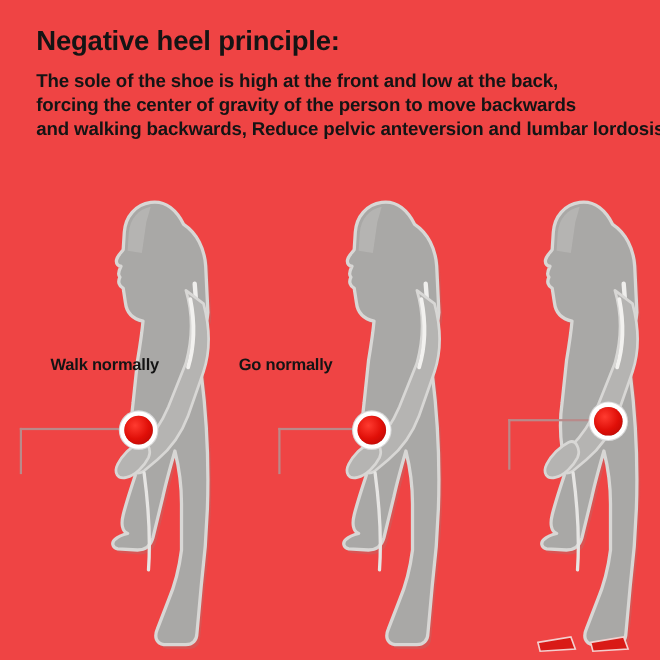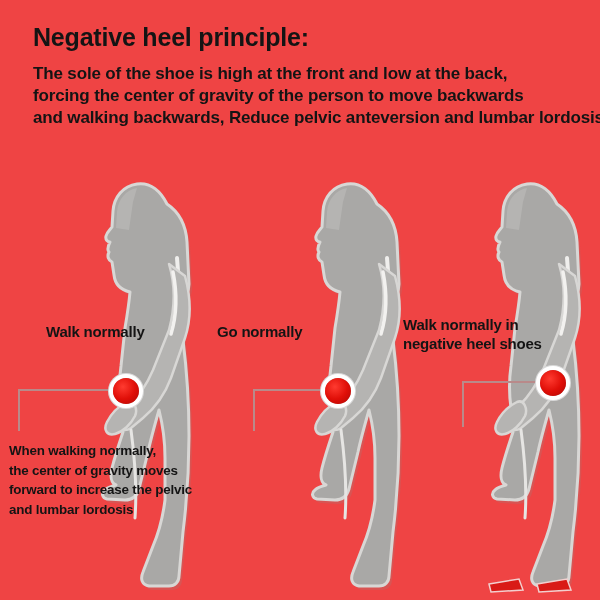--- a/index.html
+++ b/index.html
@@ -248,21 +248,15 @@
     <div class="h" style="width:84px;"></div>
     <div class="v" style="height:46px;"></div>
   </div>
 
   <div class="dot" id="dot-1"></div>
   <div class="dot" id="dot-2"></div>
   <div class="dot" id="dot-3"></div>
 
   <div class="cap-head" id="label-1">Walk normally</div>
   <div class="cap-head" id="label-2">Go normally</div>
-  <div class="cap-head" id="label-3">Walk normally in
-negative heel shoes</div>
-
-  <div class="cap-body" id="desc-1">When walking normally,
-the center of gravity moves
-forward to increase the pelvic
-and lumbar lordosis</div>
+
 
 </div>
 
 </body></html>

